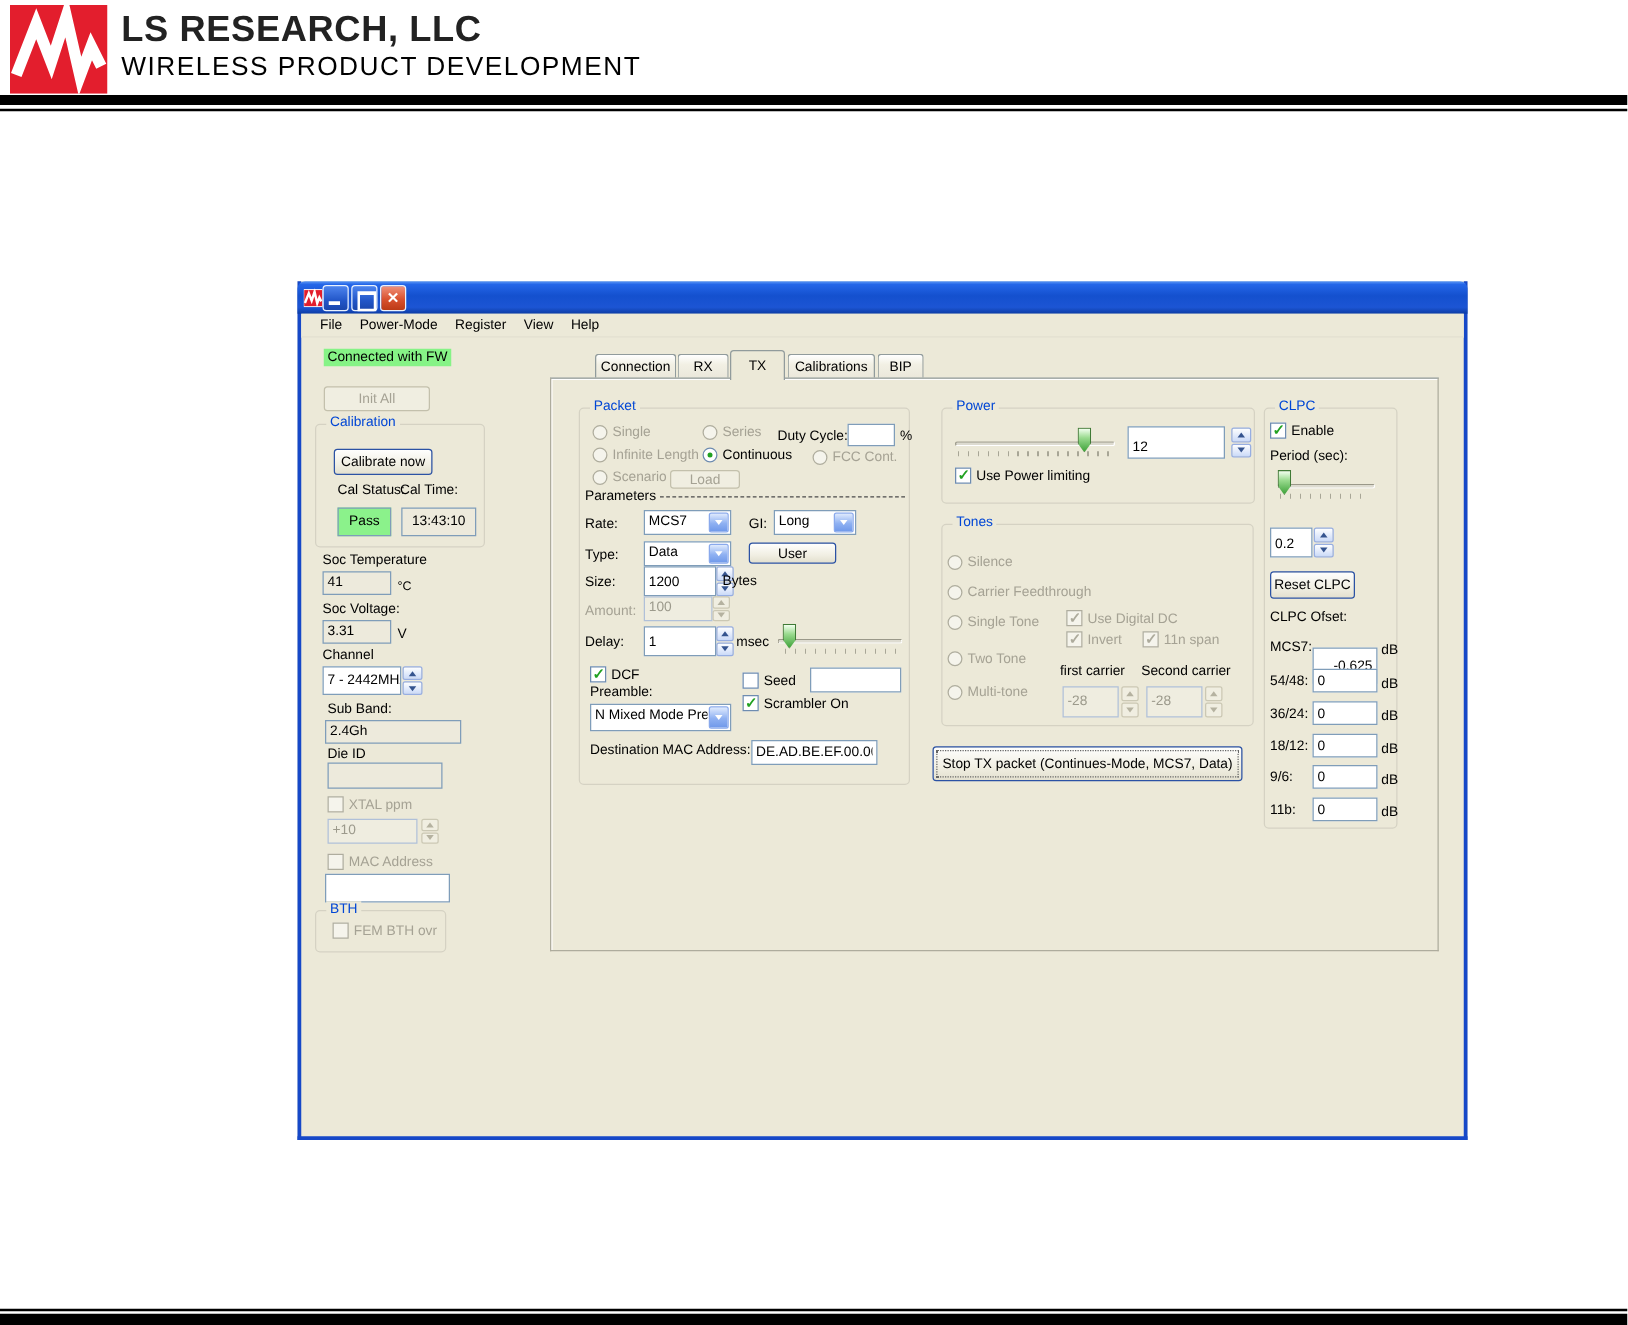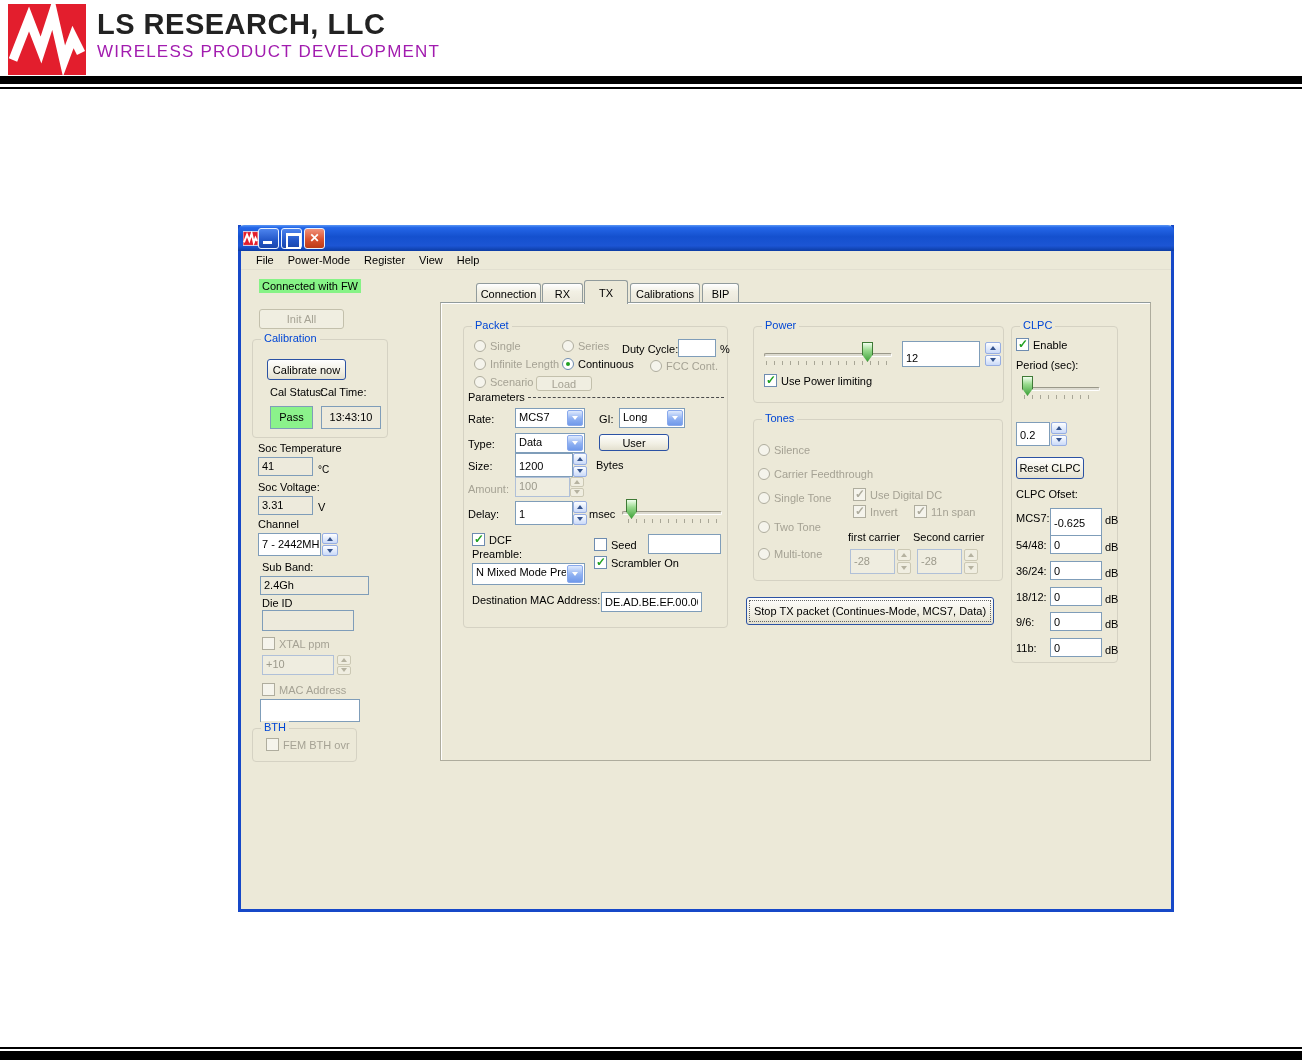--- a/index.html
+++ b/index.html
@@ -7,21 +7,21 @@
   body {
     width:1302px; height:1060px; position:relative; background:#fff;
     font-family:"Liberation Sans", sans-serif; font-size:11px; color:#000;
     overflow:hidden;
   }
   input { font:inherit; outline:none; }
 
   
   .logo-box { position:absolute; left:8px; top:4px; width:78px; height:71px; }
   .company  { position:absolute; left:97px; top:8px;  font-size:29px; font-weight:bold; letter-spacing:0.5px; color:#222; }
-  .tagline  { position:absolute; left:97px; top:42px; font-size:17px; letter-spacing:1.2px; color:#a21caf; }
+  .tagline  { position:absolute; left:97px; top:42px; font-size:21px; letter-spacing:1.2px; color:#000000; }
   .rule { position:absolute; left:0; width:1302px; background:#000; }
   .rule.t1 { top:76px;   height:8px; }
   .rule.t2 { top:87px;   height:2px; }
   .rule.b1 { top:1047px; height:2px; }
   .rule.b2 { top:1051px; height:9px; }
 
   
   .window { position:absolute; left:238px; top:225px; width:936px; height:687px;
             border:3px solid #1648C8; border-top:0; background:#ECE9D8; }
   .titlebar { position:absolute; left:-3px; top:0; width:936px; height:26px;
@@ -272,21 +272,21 @@
           <span class="ca"></span>
         </div>
         <div class="xbtn" style="left:135px;top:107px;width:70px;height:17px;">User</div>
 
         <div class="lbl" style="left:4px;top:133px;">Size:</div>
         <input class="fld" style="left: 51px; top: 126px; width: 58px; height: 24px; padding-top: 3px;" value="1200">
         <div class="spin" style="left:109px;top:126px;width:14px;height:24px;">
           <span class="sb up"></span>
           <span class="sb dn"></span>
         </div>
-        <div class="lbl" style="left:132px;top:132px;">Bytes</div>
+        <div class="lbl" style="left:114px;top:132px;">Bytes</div>
 
         <div class="lbl dis" style="left:4px;top:156px;">Amount:</div>
         <div class="fld dis" style="left:51px;top:150px;width:55px;height:20px;">100</div>
         <div class="spin dis" style="left:106px;top:150px;width:14px;height:20px;">
           <span class="sb up"></span>
           <span class="sb dn"></span>
         </div>
 
         <div class="lbl" style="left:4px;top:181px;">Delay:</div>
         <input class="fld" style="left: 51px; top: 174px; width: 58px; height: 24px; padding-top: 3px;" value="1">
@@ -401,21 +401,21 @@
         <div class="sticks" style="left:12px;top:68px;width:72px;"></div>
         <input class="fld" style="left: 4px; top: 95px; width: 34px; height: 24px; padding-top: 3px;" value="0.2">
         <div class="spin" style="left:39px;top:95px;width:16px;height:24px;">
           <span class="sb up"></span>
           <span class="sb dn"></span>
         </div>
         <div class="xbtn" style="left:4px;top:130px;width:68px;height:22px;">Reset CLPC</div>
         <div class="lbl" style="left:4px;top:161px;">CLPC Ofset:</div>
 
         <div class="lbl" style="left:4px;top:185px;">MCS7:</div>
-        <input class="fld" style="left: 38px; top: 181px; width: 52px; height: 29px;" value="-0.625">
+        <input class="fld" style="left: 38px; top: 191px; width: 52px; height: 29px; text-align: right;" value="-0.625">
         <div class="lbl" style="left:93px;top:187px;">dB</div>
 
         <div class="lbl" style="left:4px;top:212px;">54/48:</div>
         <input class="fld" style="left: 38px; top: 208px; width: 52px; height: 19px;" value="0">
         <div class="lbl" style="left:93px;top:214px;">dB</div>
 
         <div class="lbl" style="left:4px;top:238px;">36/24:</div>
         <input class="fld" style="left: 38px; top: 234px; width: 52px; height: 19px;" value="0">
         <div class="lbl" style="left:93px;top:240px;">dB</div>
 

